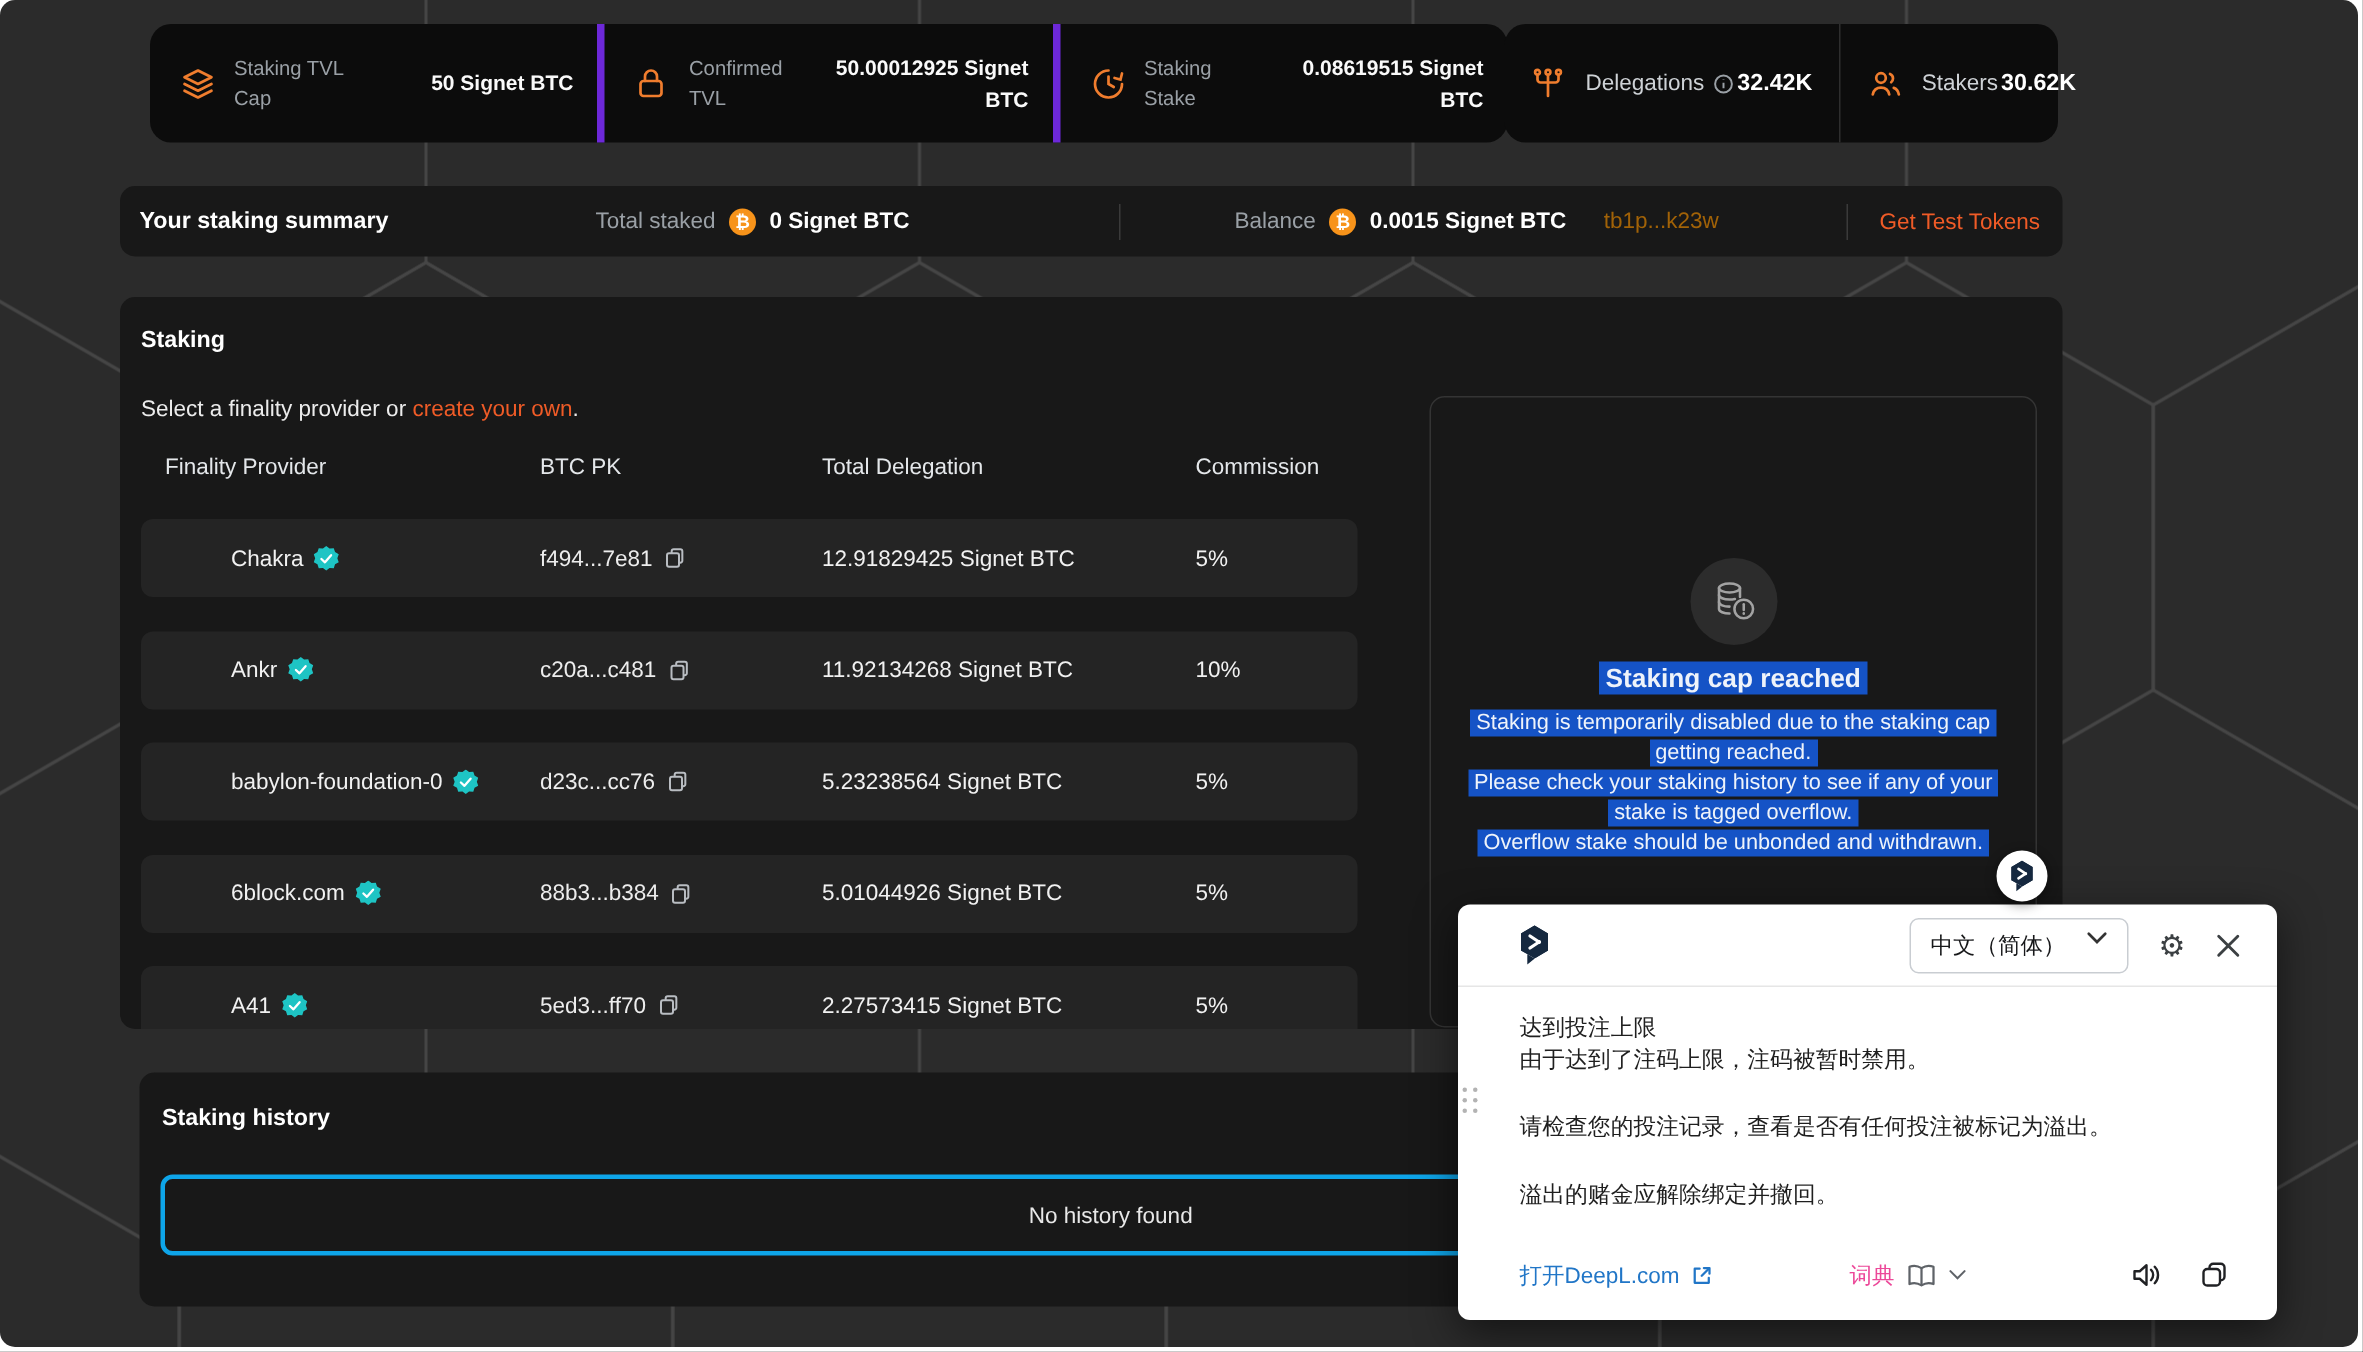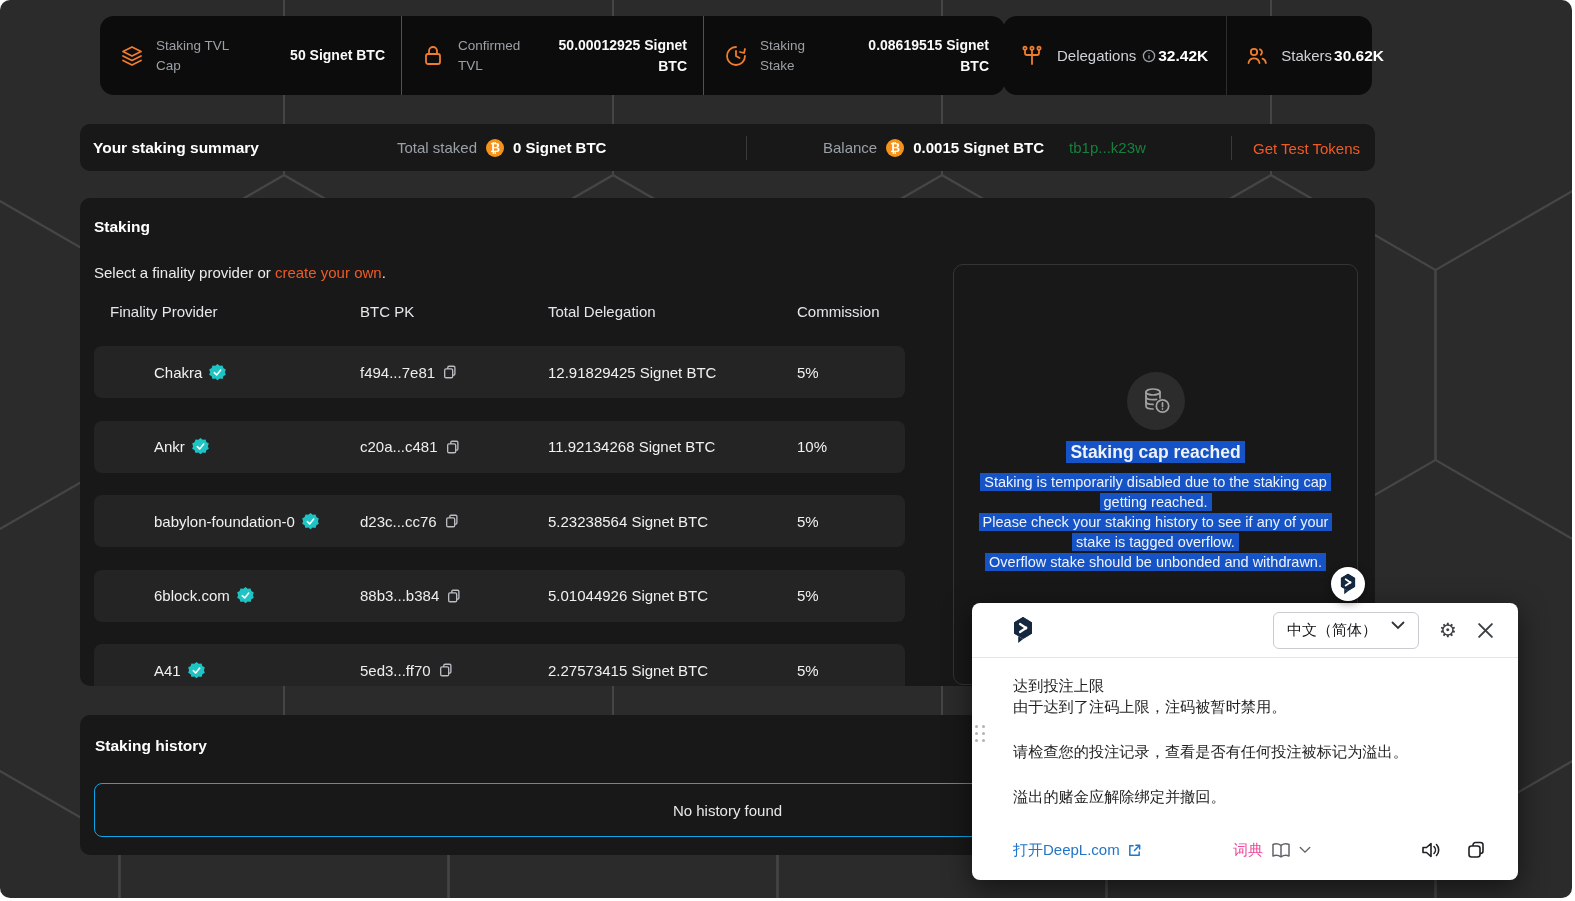--- a/index.html
+++ b/index.html
@@ -5,37 +5,37 @@
   * { margin:0; padding:0; box-sizing:border-box; }
   html,body { width:1575px; height:901px; background:#ffffff; font-family:"Liberation Sans", sans-serif; overflow:hidden; }
   .app { position:absolute; left:0; top:0; right:3px; bottom:3px; background:#2b2b2b; border-radius:10px; overflow:hidden; }
   .hexbg { position:absolute; inset:0; z-index:0; }
 
   .card { position:absolute; z-index:2; background:#181818; border-radius:10px; }
   .dark-card { position:absolute; z-index:2; background:#0c0c0c; border-radius:14px; display:flex; align-items:center; }
 
   
   .stat { flex:1; display:flex; align-items:center; padding:0 16px 0 20px; height:100%; }
-  .stat + .stat { border-left:1px solid #6d28d9; }
+  .stat + .stat { border-left:5px solid #6d28d9; }
   .stat .ic { width:24px; margin-right:12px; color:#f07d2e; flex:0 0 auto; }
   .stat .lbl { color:#9aa0a6; font-size:13.5px; line-height:1.45; width:86px; }
   .stat .val { margin-left:auto; text-align:right; color:#fafafa; font-weight:700; font-size:14px; line-height:1.5; width:132px; }
   .mstat { display:flex; align-items:center; padding:0 18px; height:100%; flex:1; }
   .mstat + .mstat { border-left:1px solid #2e2e2e; }
   .mstat .ic { width:24px; margin-right:12px; color:#f07d2e; }
   .mstat .lbl { color:#ced2d6; font-size:15px; }
   .mstat .val { color:#ffffff; font-weight:700; font-size:15.5px; margin-left:2px; }
 
   
   .sum-title { position:absolute; left:13px; top:50%; transform:translateY(-50%); color:#fff; font-weight:700; font-size:15.5px; }
   .sum-grp { position:absolute; top:50%; transform:translateY(-50%); display:flex; align-items:center; gap:9px; }
   .sum-lbl { color:#9aa0a6; font-size:15px; }
   .sum-val { color:#fff; font-weight:700; font-size:15px; }
   .btc-badge { width:18px; height:18px; border-radius:50%; background:#f7931a; color:#fff; font-size:12px; font-weight:700; display:flex; align-items:center; justify-content:center; font-family:"DejaVu Sans", sans-serif; }
-  .addr { color:#15803d; font-size:15px; margin-left:16px; }
+  .addr { color:#a16207; font-size:15px; margin-left:16px; }
   .vdiv { position:absolute; top:12px; width:1px; height:24px; background:#3a3a3a; }
   .orange-link { color:#ef5b27; font-size:15px; cursor:pointer; }
 
   
   .card-title { position:absolute; left:14px; top:20px; color:#fff; font-weight:700; font-size:15.5px; }
   .subtitle { position:absolute; left:14px; top:66px; color:#ececec; font-size:15px; }
   .thead { position:absolute; top:105px; left:0; width:825px; color:#e4e7ea; font-size:15px; }
   .thead span { position:absolute; white-space:nowrap; }
   .rows { position:absolute; left:14px; top:148px; width:811px; }
   .prow { position:relative; height:52px; background:#242424; border-radius:8px; margin-bottom:22.5px; display:grid; grid-template-columns:250px 188px 249px auto; align-items:center; padding:0 16px; color:#f1f1f1; font-size:15px; }
@@ -46,21 +46,21 @@
   
   .cap-panel { position:absolute; left:873px; top:66px; width:405px; height:421px; border:1px solid #343434; border-radius:10px; }
   .cap-icon-circle { position:absolute; left:50%; transform:translateX(-50%); top:107px; width:58px; height:58px; border-radius:50%; background:#2c2c2c; display:flex; align-items:center; justify-content:center; color:#a3a3a3; }
   .cap-title-wrap { position:absolute; top:177px; width:100%; text-align:center; }
   .cap-title-wrap .sel { font-weight:700; font-size:17.5px; }
   .cap-lines { position:absolute; top:207px; left:6px; right:6px; text-align:center; }
   .cap-line { line-height:20px; }
   .sel { background:#1553c6; color:#eef3fa; padding:1px 4px; font-size:14.5px; }
 
   
-  .empty-box { position:absolute; left:14px; top:68px; width:1267px; height:54px; border:1px solid #0ea5e9; border-radius:8px; display:flex; align-items:center; justify-content:center; color:#e8e8e8; font-size:15px; }
+  .empty-box { position:absolute; left:14px; top:68px; width:1267px; height:54px; border:3px solid #0ea5e9; border-radius:8px; display:flex; align-items:center; justify-content:center; color:#e8e8e8; font-size:15px; }
 
   
   .fab { position:absolute; left:1331px; top:567px; width:34px; height:34px; border-radius:50%; background:#fff; z-index:11; display:flex; align-items:center; justify-content:center; box-shadow:0 2px 8px rgba(0,0,0,.45); cursor:pointer; }
 
   
   .popup { position:absolute; left:972px; top:603px; width:546px; height:277px; background:#fff; border-radius:8px; z-index:10; box-shadow:0 8px 28px rgba(0,0,0,.55); color:#202124; }
   .p-head { height:55px; display:flex; align-items:center; padding:0 24px 0 38px; border-bottom:1px solid #e6e6e6; }
   .p-spacer { flex:1; }
   .lang-btn { display:flex; gap:14px; border:1px solid #c9cdd2; border-radius:6px; padding:8px 13px; font-size:15px; color:#17181a; cursor:pointer; }
   .hicon { margin-left:20px; color:#3c4043; cursor:pointer; display:flex; align-items:center; }
@@ -305,21 +305,21 @@
       <div class="cap-lines">
           <div class="cap-line"><span class="sel">Staking is temporarily disabled due to the staking cap</span></div>
           <div class="cap-line"><span class="sel">getting reached.</span></div>
           <div class="cap-line"><span class="sel">Please check your staking history to see if any of your</span></div>
           <div class="cap-line"><span class="sel">stake is tagged overflow.</span></div>
           <div class="cap-line"><span class="sel">Overflow stake should be unbonded and withdrawn.</span></div>
         </div>
     </div>
   </div>
 
-  <div class="card" style="left:80px; top:715px; width:1295px; height:140px;">
+  <div class="card" style="left:93px; top:715px; width:1295px; height:156px;">
     <span class="card-title" style="top:22px;left:15px">Staking history</span>
     <div class="empty-box">
         <span>No history found</span>
       </div>
   </div>
 
   <div class="fab">
     <svg width="20" height="22" viewBox="0 0 24 28">
       <path fill="#15283f" d="M12 1 21 6.4 21 17.6 12 23 7.2 20.2 7.2 27 12.8 22.5 3 17.6 3 6.4 Z"></path>
       <path fill="#15283f" d="M3 6.4 12 1 21 6.4 21 17.6 12 23 3 17.6Z"></path>

